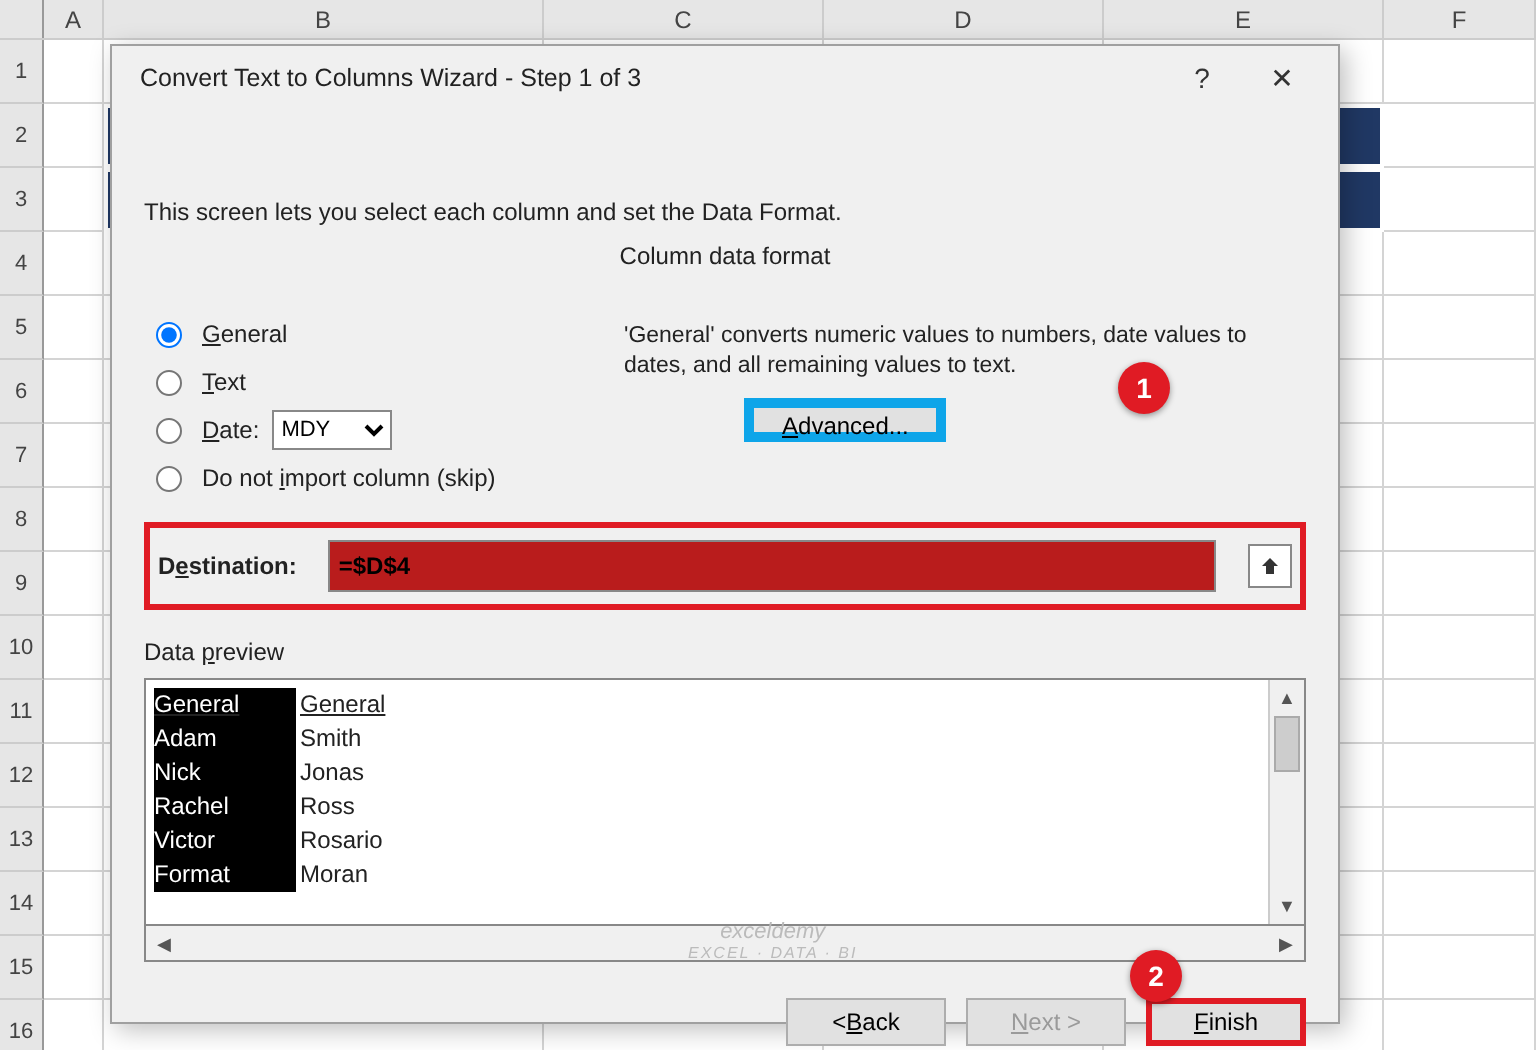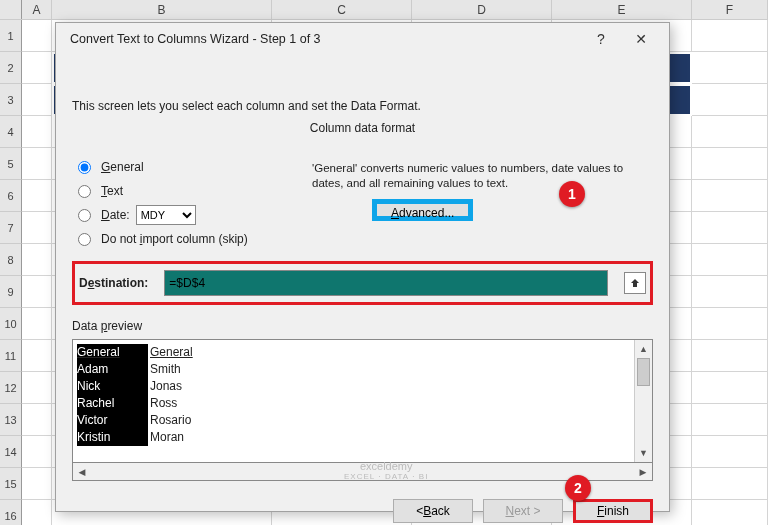--- a/index.html
+++ b/index.html
@@ -40,21 +40,21 @@
   .cdf-left { width: 230px; }
   .cdf-right { flex: 1; padding-left: 10px; padding-top: 6px; }
   .radio-line { display: flex; align-items: center; height: 24px; gap: 6px; }
   .radio-line input[type=radio] { margin: 0 4px 0 6px; }
   .date-select { width: 60px; height: 20px; font-size: 11px; border: 1px solid #888; background: #fff; }
   .hint { font-size: 11.5px; line-height: 1.3; }
   .adv-btn { margin-top: 8px; padding: 2px 14px; font-size: 12px; background: #e1e1e1; border: 5px solid #0ea5e9; height: 22px; margin-left: 60px; }
   
   .dest-wrap { margin-top: 10px; padding: 6px 4px; border: 3px solid #e01b24; display: flex; align-items: center; gap: 16px; position: relative; }
   .dest-label { font-weight: bold; font-size: 12px; }
-  .dest-input { flex: 1; height: 22px; border: 1px solid #888; padding: 12px 4px; font-size: 12px; background: #0f766e; }
+  .dest-input { flex: 1; height: 22px; border: 1px solid #888; padding: 12px 4px; font-size: 12px; background: #b91c1c; font-weight: bold; }
   .ref-btn { width: 22px; height: 22px; border: 1px solid #888; background: #fff; display: flex; align-items: center; justify-content: center; }
   
   .preview-label { margin-top: 14px; margin-bottom: 6px; }
   .preview { height: 124px; border: 1px solid #888; background: #fff; position: relative; display: flex; }
   .preview-inner { flex: 1; overflow: hidden; padding: 4px 0 0 4px; font-family: Consolas, monospace; font-size: 12px; }
   .pv-row { display: flex; height: 17px; line-height: 17px; }
   .pv-c1 { width: 70px; }
   .pv-c2 { width: 80px; border-left: 1px solid #000; padding-left: 2px; }
   .pv-head { text-decoration: underline; }
   .sel { background: #000; color: #fff; }
@@ -69,21 +69,21 @@
   .btns { display: flex; justify-content: flex-end; gap: 10px; margin-top: 18px; }
   .btn { min-width: 80px; height: 24px; font-size: 12px; background: #e1e1e1; border: 1px solid #adadad; display: flex; align-items: center; justify-content: center; }
   .btn.disabled { color: #9a9a9a; }
   .btn.finish { border: 3px solid #e01b24; }
   .u { text-decoration: underline; }
   
   .badge { position: absolute; width: 26px; height: 26px; border-radius: 50%; background: #e01b24; color: #fff; display: flex; align-items: center; justify-content: center; font-weight: bold; font-size: 14px; box-shadow: 0 1px 3px rgba(0,0,0,.4); z-index: 50; }
   .b1 { left: 503px; top: 158px; }
   .b2 { left: 509px; top: 452px; }
   
-  .watermark { position: absolute; left: 344px; top: 460px; font-size: 11px; color: #bbb; text-align: center; pointer-events: none; }
+  .watermark { position: absolute; left: 344px; top: 460px; font-size: 11px; color: #bbb; font-style: italic; text-align: center; pointer-events: none; }
   .watermark .sm { font-size: 8px; letter-spacing: 1px; display:block; }
 </style>
 </head>
 <body>
 
 <div class="sheet">
   <div class="colheads">
     <div class="ch ch0"></div>
     <div class="ch chA">A</div>
     <div class="ch chB">B</div>
@@ -304,21 +304,21 @@
           </div>
         <div class="pv-row">
             <div class="pv-c1 sel">Rachel</div>
             <div class="pv-c2">Ross</div>
           </div>
         <div class="pv-row">
             <div class="pv-c1 sel">Victor</div>
             <div class="pv-c2">Rosario</div>
           </div>
         <div class="pv-row">
-            <div class="pv-c1 sel">Kristin</div>
+            <div class="pv-c1 sel">Format</div>
             <div class="pv-c2">Moran</div>
           </div>
       </div>
       <div class="vscroll">
         <div class="vs-up">▲</div>
         <div class="vs-th">
             <div class="vs-thumb"></div>
           </div>
         <div class="vs-dn">▼</div>
       </div>

